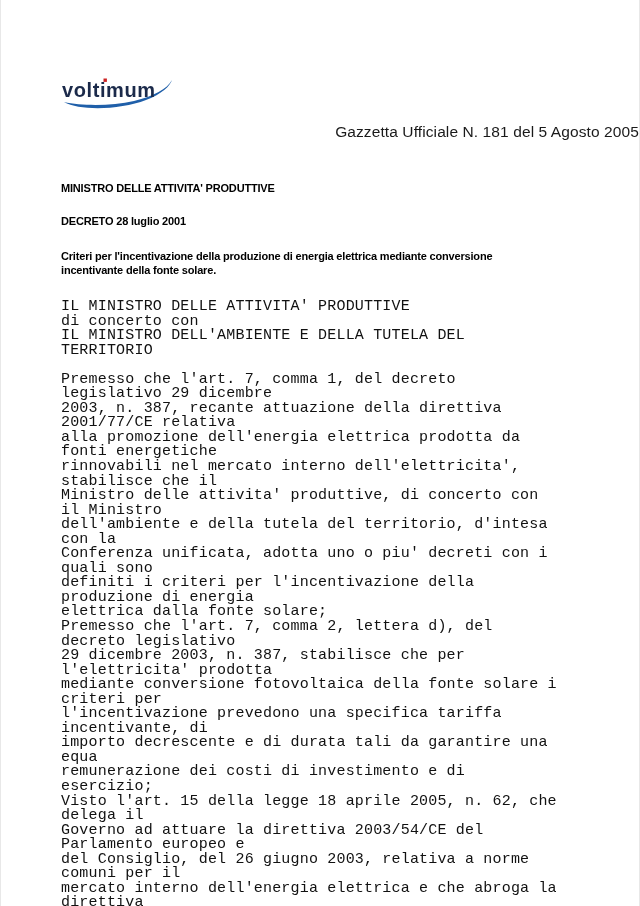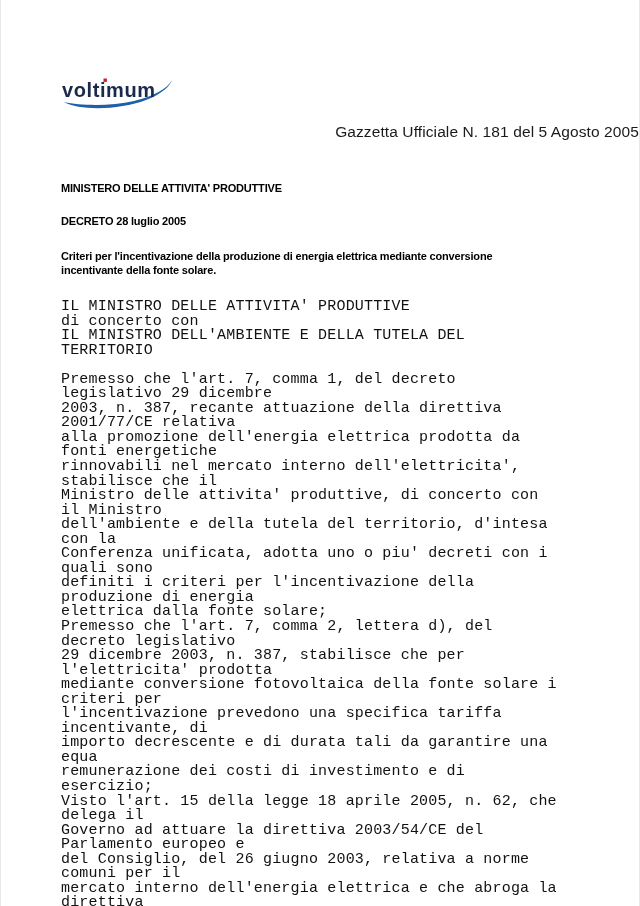--- a/index.html
+++ b/index.html
@@ -93,23 +93,23 @@
                C 109 17, 96 24, 76 29 C 54 34, 24 34, 6 30 Z" fill="#1f5fa9"></path>
       <text x="4" y="25" font-family="'Liberation Sans', sans-serif" font-size="20" font-weight="bold" fill="#1b2a4a" letter-spacing="0.6">voltimum</text>
       <rect x="45.5" y="6.5" width="3.4" height="3.4" fill="#cc2222"></rect>
     </svg>
   </div>
 
   <div class="doc-title">Gazzetta Ufficiale N. 181 del 5 Agosto 2005</div>
 
   <div class="content">
 
-    <div class="hd hd-ministry">MINISTERO DELLE ATTIVITA' PRODUTTIVE</div>
+    <div class="hd hd-ministry">MINISTRO DELLE ATTIVITA' PRODUTTIVE</div>
 
-    <div class="hd hd-decree">DECRETO 28 luglio 2005</div>
+    <div class="hd hd-decree">DECRETO 28 luglio 2001</div>
 
     <div class="hd hd-subject">Criteri per l'incentivazione della produzione di energia elettrica mediante conversione incentivante della fonte solare.</div>
 
     <div class="mono signatories">IL MINISTRO DELLE ATTIVITA' PRODUTTIVE
 di concerto con
 IL MINISTRO DELL'AMBIENTE E DELLA TUTELA DEL TERRITORIO</div>
 
     <div class="mono clauses">Premesso che l'art. 7, comma 1, del decreto legislativo 29 dicembre
 2003, n. 387, recante attuazione della direttiva 2001/77/CE relativa
 alla promozione dell'energia elettrica prodotta da fonti energetiche

